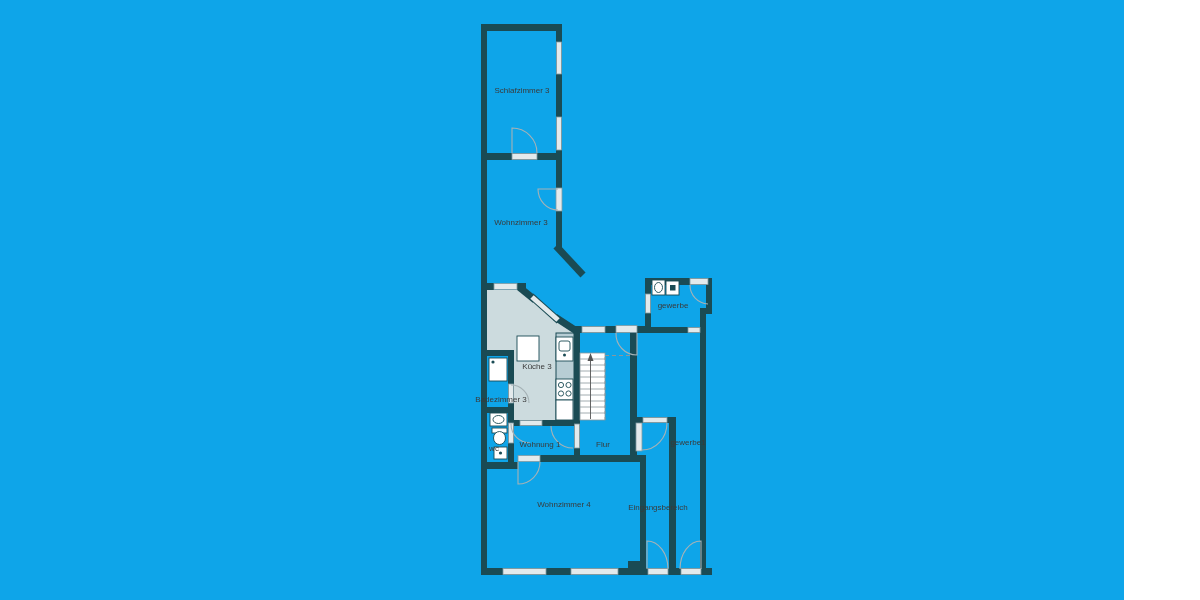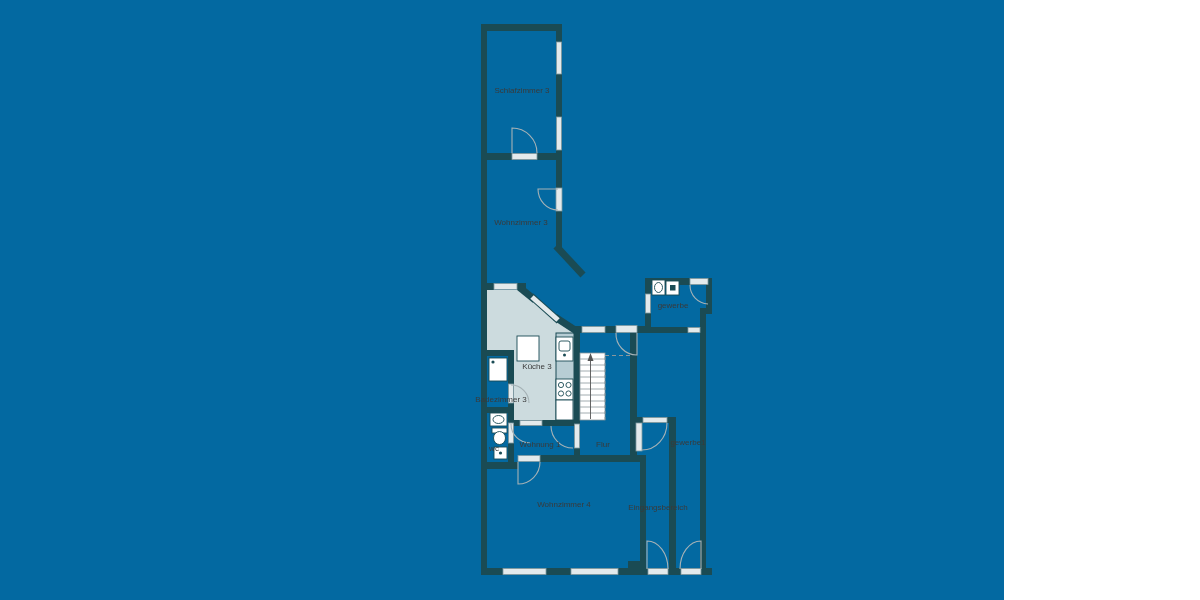--- a/index.html
+++ b/index.html
@@ -1,16 +1,16 @@
 <!DOCTYPE html>
 <html><head>
 <meta charset="utf-8">
 <style>
   html,body{margin:0;padding:0;background:#ffffff;}
-  .canvas{position:relative;width:1004px;height:600px;background:#0369a1;overflow:hidden;
+  .canvas{position:relative;width:1124px;height:600px;background:#0ea5e9;overflow:hidden;
           font-family:"Liberation Sans", sans-serif;text-decoration:underline;}
   svg text{font-family:"Liberation Sans", sans-serif;font-size:8px;fill:#3a3a3a;}
 </style>
 </head>
 <body>
 
 <div class="canvas">
 <svg width="1200" height="600" viewBox="0 0 1200 600">
 
   <g>

